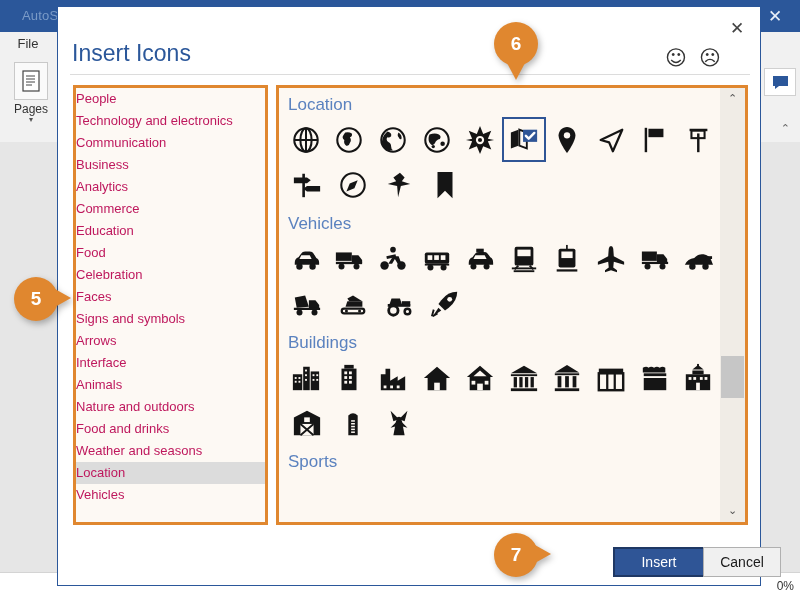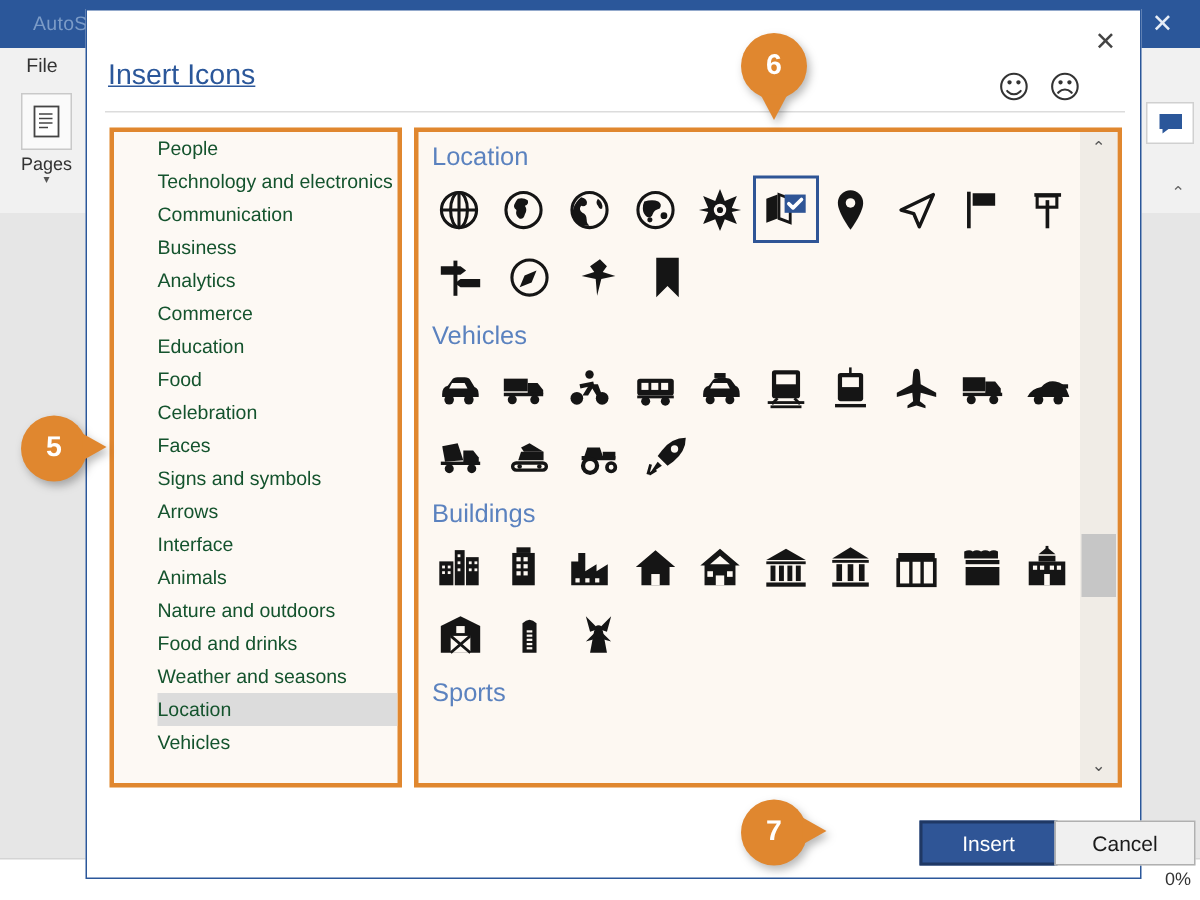--- a/index.html
+++ b/index.html
@@ -92,21 +92,21 @@
     background: #ffffff;
     border: 1px solid #2b579a;
   }
   #dialog-close-btn {
     position: absolute; right: 8px; top: 8px; width: 30px; height: 26px;
     text-align: center; line-height: 26px;
     font-size: 17px; color: #444; font-family: "DejaVu Sans", sans-serif;
   }
   #dialog-title {
     position: absolute; left: 14px; top: 33px;
-    font-size: 19px; color: #2b579a; font-weight: normal; text-decoration: underline;
+    font-size: 23px; color: #2b579a; font-weight: normal;
   }
   #feedback-happy-icon, #feedback-sad-icon {
     position: absolute; top: 40px; width: 24px; height: 24px;
     font-size: 21px; color: #333; text-align: center; line-height: 23px;
     font-family: "DejaVu Sans", sans-serif;
   }
   #feedback-happy-icon { right: 72px; }
   #feedback-sad-icon { right: 38px; }
   #dialog-header-rule {
     position: absolute; left: 12px; top: 67px; width: 680px; height: 1px;
@@ -115,21 +115,21 @@
 
   
   #category-list {
     position: absolute; left: 15px; top: 78px; width: 195px; height: 440px;
     background: #fdf9f4;
     border: 3px solid #e0872f;
     overflow: hidden;
   }
   .category-item {
     height: 22px; line-height: 22px; padding-left: 0;
-    font-size: 13px; color: #14532d; white-space: nowrap; margin-left: 29px;
+    font-size: 13px; color: #be185d; white-space: nowrap;
   }
   .category-item.selected { background: #dcdcdc; }
 
   
   #icon-panel {
     position: absolute; left: 218px; top: 78px; width: 472px; height: 440px;
     background: #fdf8f2;
     border: 3px solid #e0872f;
     overflow: hidden;
   }
@@ -171,21 +171,21 @@
 
   
   #insert-button {
     position: absolute; left: 555px; top: 540px; width: 92px; height: 30px;
     background: #2f5596; color: #ffffff;
     border: 2px solid #1f3864;
     font-size: 14px; font-family: "Liberation Sans", sans-serif;
     cursor: pointer;
   }
   #cancel-button {
-    position: absolute; left: 645px; top: 540px; width: 94px; height: 30px;
+    position: absolute; left: 645px; top: 540px; width: 78px; height: 30px;
     background: #f0f0f0; color: #1b1b1b;
     border: 1px solid #b0b0b0;
     font-size: 14px; font-family: "Liberation Sans", sans-serif;
     cursor: pointer;
   }
 
   
   .callout {
     position: absolute; width: 44px; height: 44px;
     border-radius: 50%;

